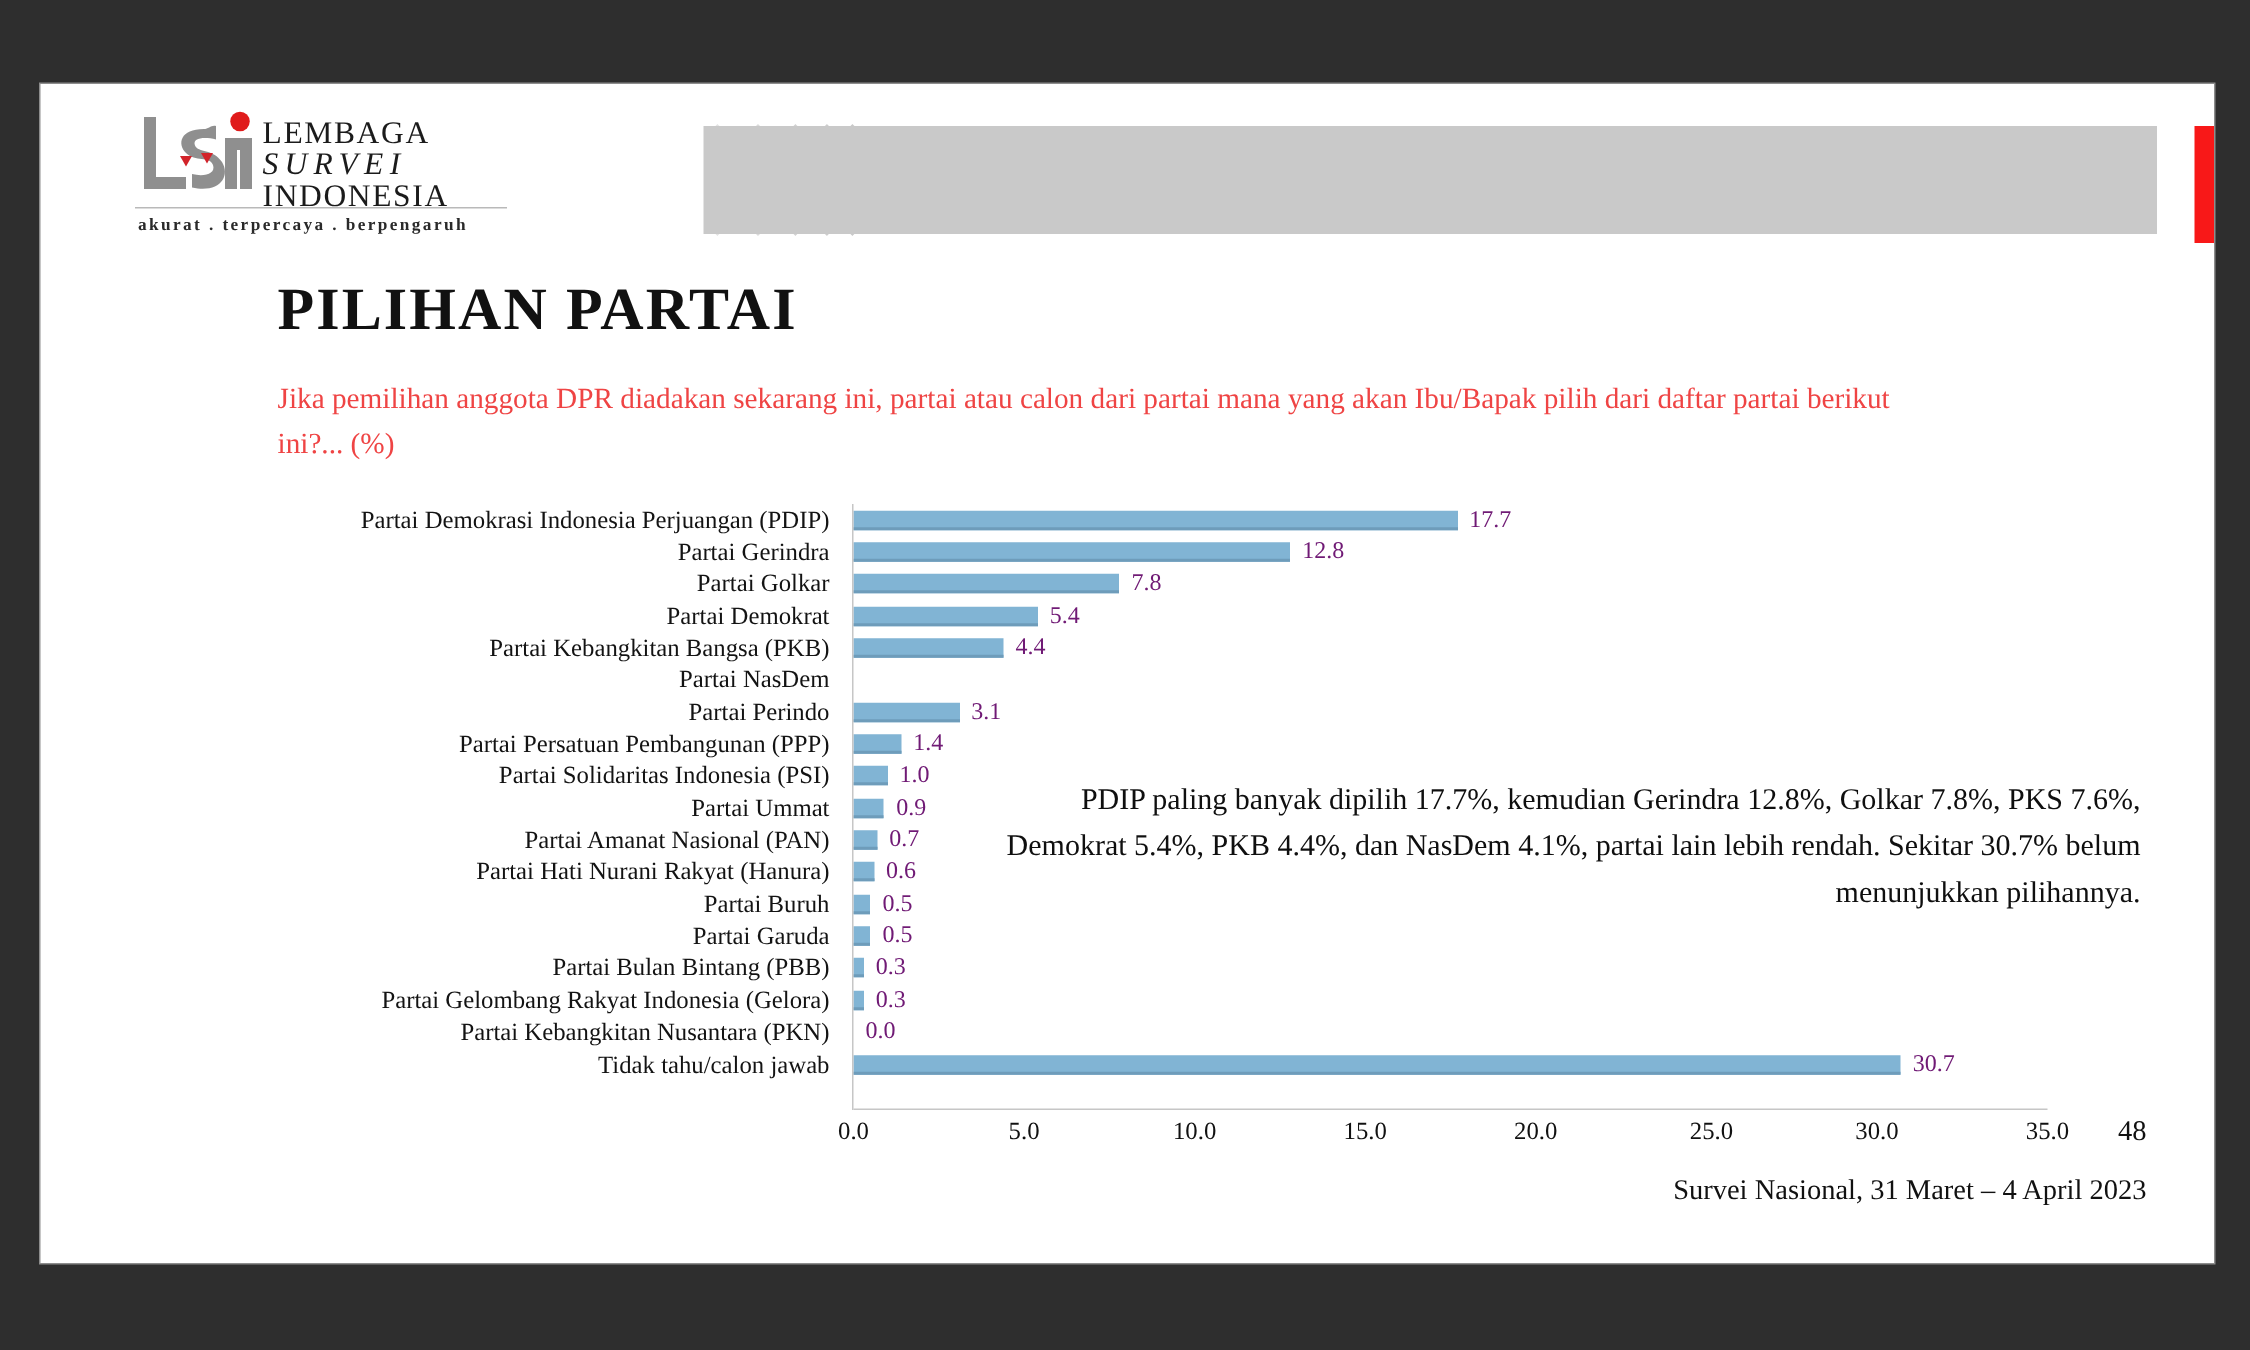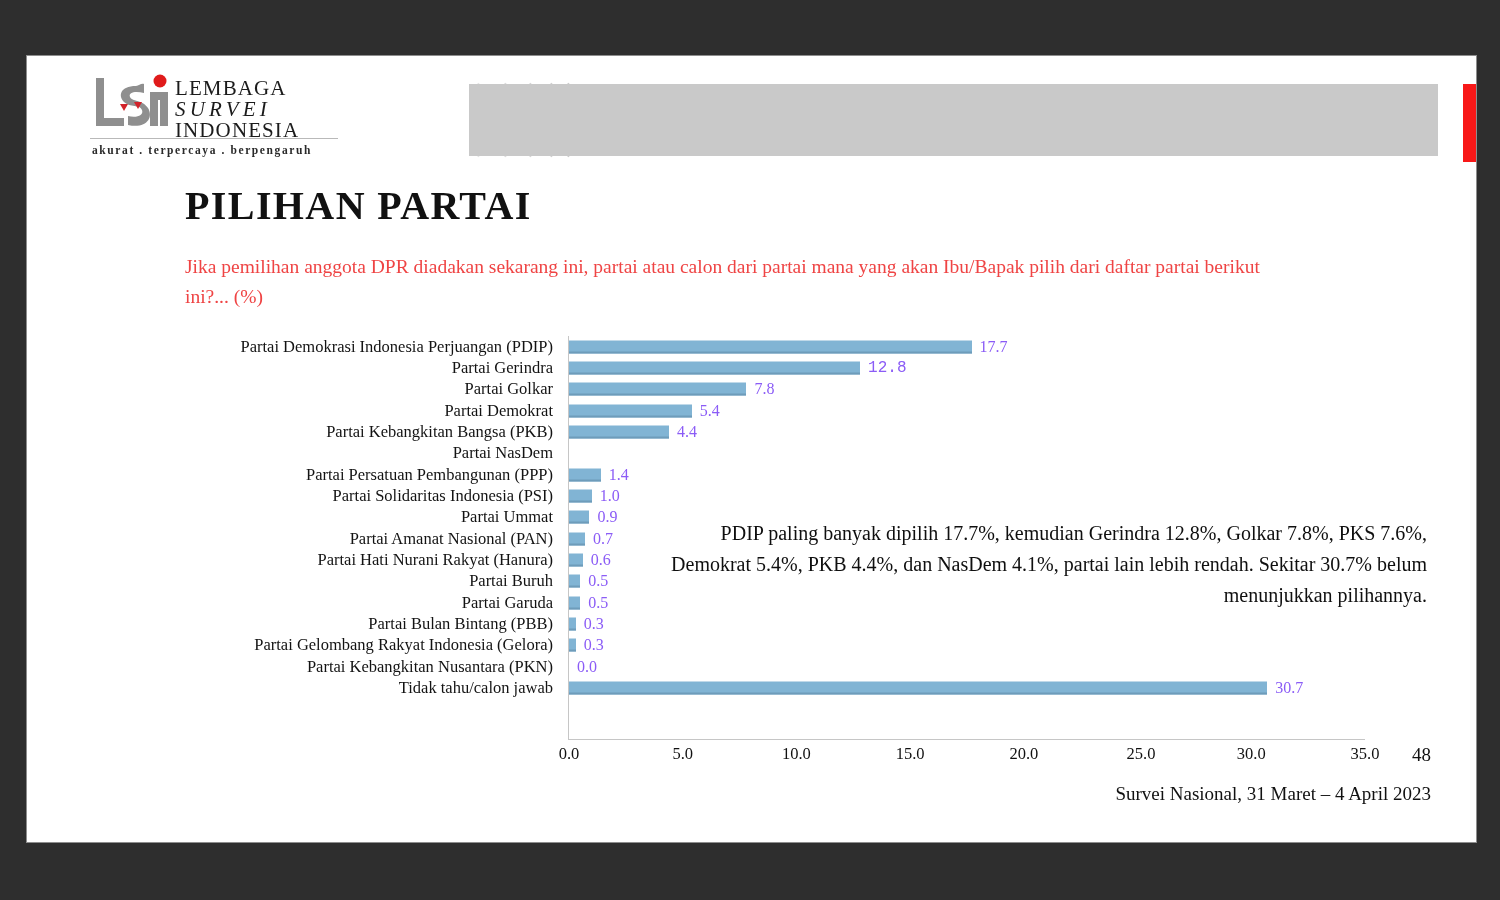--- a/index.html
+++ b/index.html
@@ -186,21 +186,21 @@
     height: 13px;
     background: #81b4d4;
     border-bottom: 2px solid #6e9cba;
   }
   .bar.zero { border-bottom: none; }
   .val {
     position: absolute;
     top: 50%;
     transform: translateY(-50%);
     font-size: 16px;
-    color: #8b5cf6;
+    color: #701a75;
     white-space: nowrap;
   }
 
   
   #axis-line {
     position: absolute;
     left: 384px;
     right: 0;
     bottom: 36px;
     height: 1px;
@@ -309,21 +309,21 @@
     <div id="plot">
         <div class="row">
           <div class="cat-label">Partai Demokrasi Indonesia Perjuangan (PDIP)</div>
           <div class="bar-track" style="left: 384px;">
             <div class="bar" style="width: 402.549px; background: rgb(129, 180, 212);"></div>
             <div class="val" style="left: 410.549px;">17.7</div>
           </div>
         </div>
         <div class="row">
           <div class="cat-label">Partai Gerindra</div>
-          <div class="bar-track" style="left: 384px; font-family: Liberation Mono, monospace;">
+          <div class="bar-track" style="left: 384px;">
             <div class="bar" style="width: 291.109px; background: rgb(129, 180, 212);"></div>
             <div class="val" style="left: 299.109px;">12.8</div>
           </div>
         </div>
         <div class="row">
           <div class="cat-label">Partai Golkar</div>
           <div class="bar-track" style="left: 384px;">
             <div class="bar" style="width: 177.394px; background: rgb(129, 180, 212);"></div>
             <div class="val" style="left: 185.394px;">7.8</div>
           </div>
@@ -337,20 +337,27 @@
         </div>
         <div class="row">
           <div class="cat-label">Partai Kebangkitan Bangsa (PKB)</div>
           <div class="bar-track" style="left: 384px;">
             <div class="bar" style="width: 100.069px; background: rgb(129, 180, 212);"></div>
             <div class="val" style="left: 108.069px;">4.4</div>
           </div>
         </div>
         <div class="row">
           <div class="cat-label">Partai NasDem</div>
+        </div>
+        <div class="row">
+          <div class="cat-label">Partai Perindo</div>
+          <div class="bar-track" style="left: 384px;">
+            <div class="bar" style="width: 70.5029px; background: rgb(129, 180, 212);"></div>
+            <div class="val" style="left: 78.5029px;">3.1</div>
+          </div>
         </div>
         <div class="row">
           <div class="cat-label">Partai Persatuan Pembangunan (PPP)</div>
           <div class="bar-track" style="left: 384px;">
             <div class="bar" style="width: 31.84px; background: rgb(129, 180, 212);"></div>
             <div class="val" style="left: 39.84px;">1.4</div>
           </div>
         </div>
         <div class="row">
           <div class="cat-label">Partai Solidaritas Indonesia (PSI)</div>

